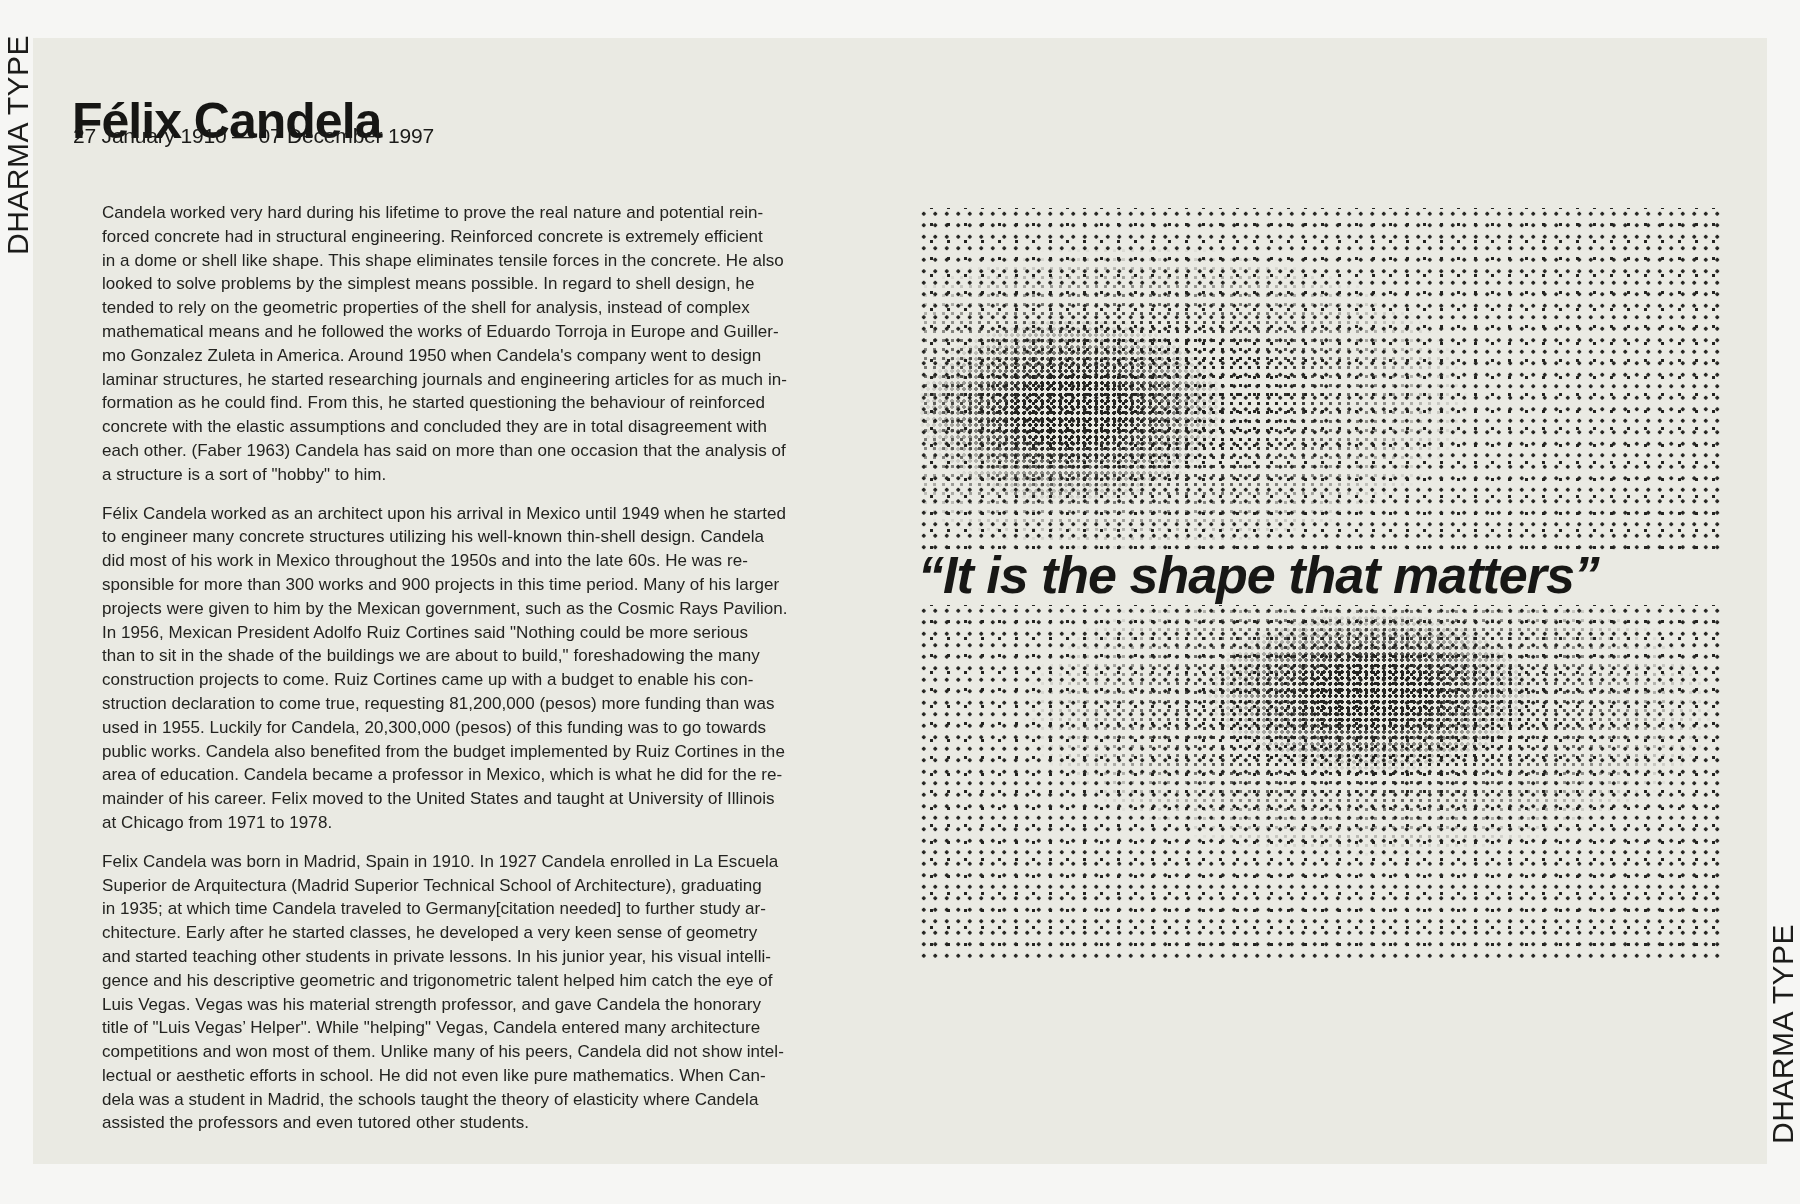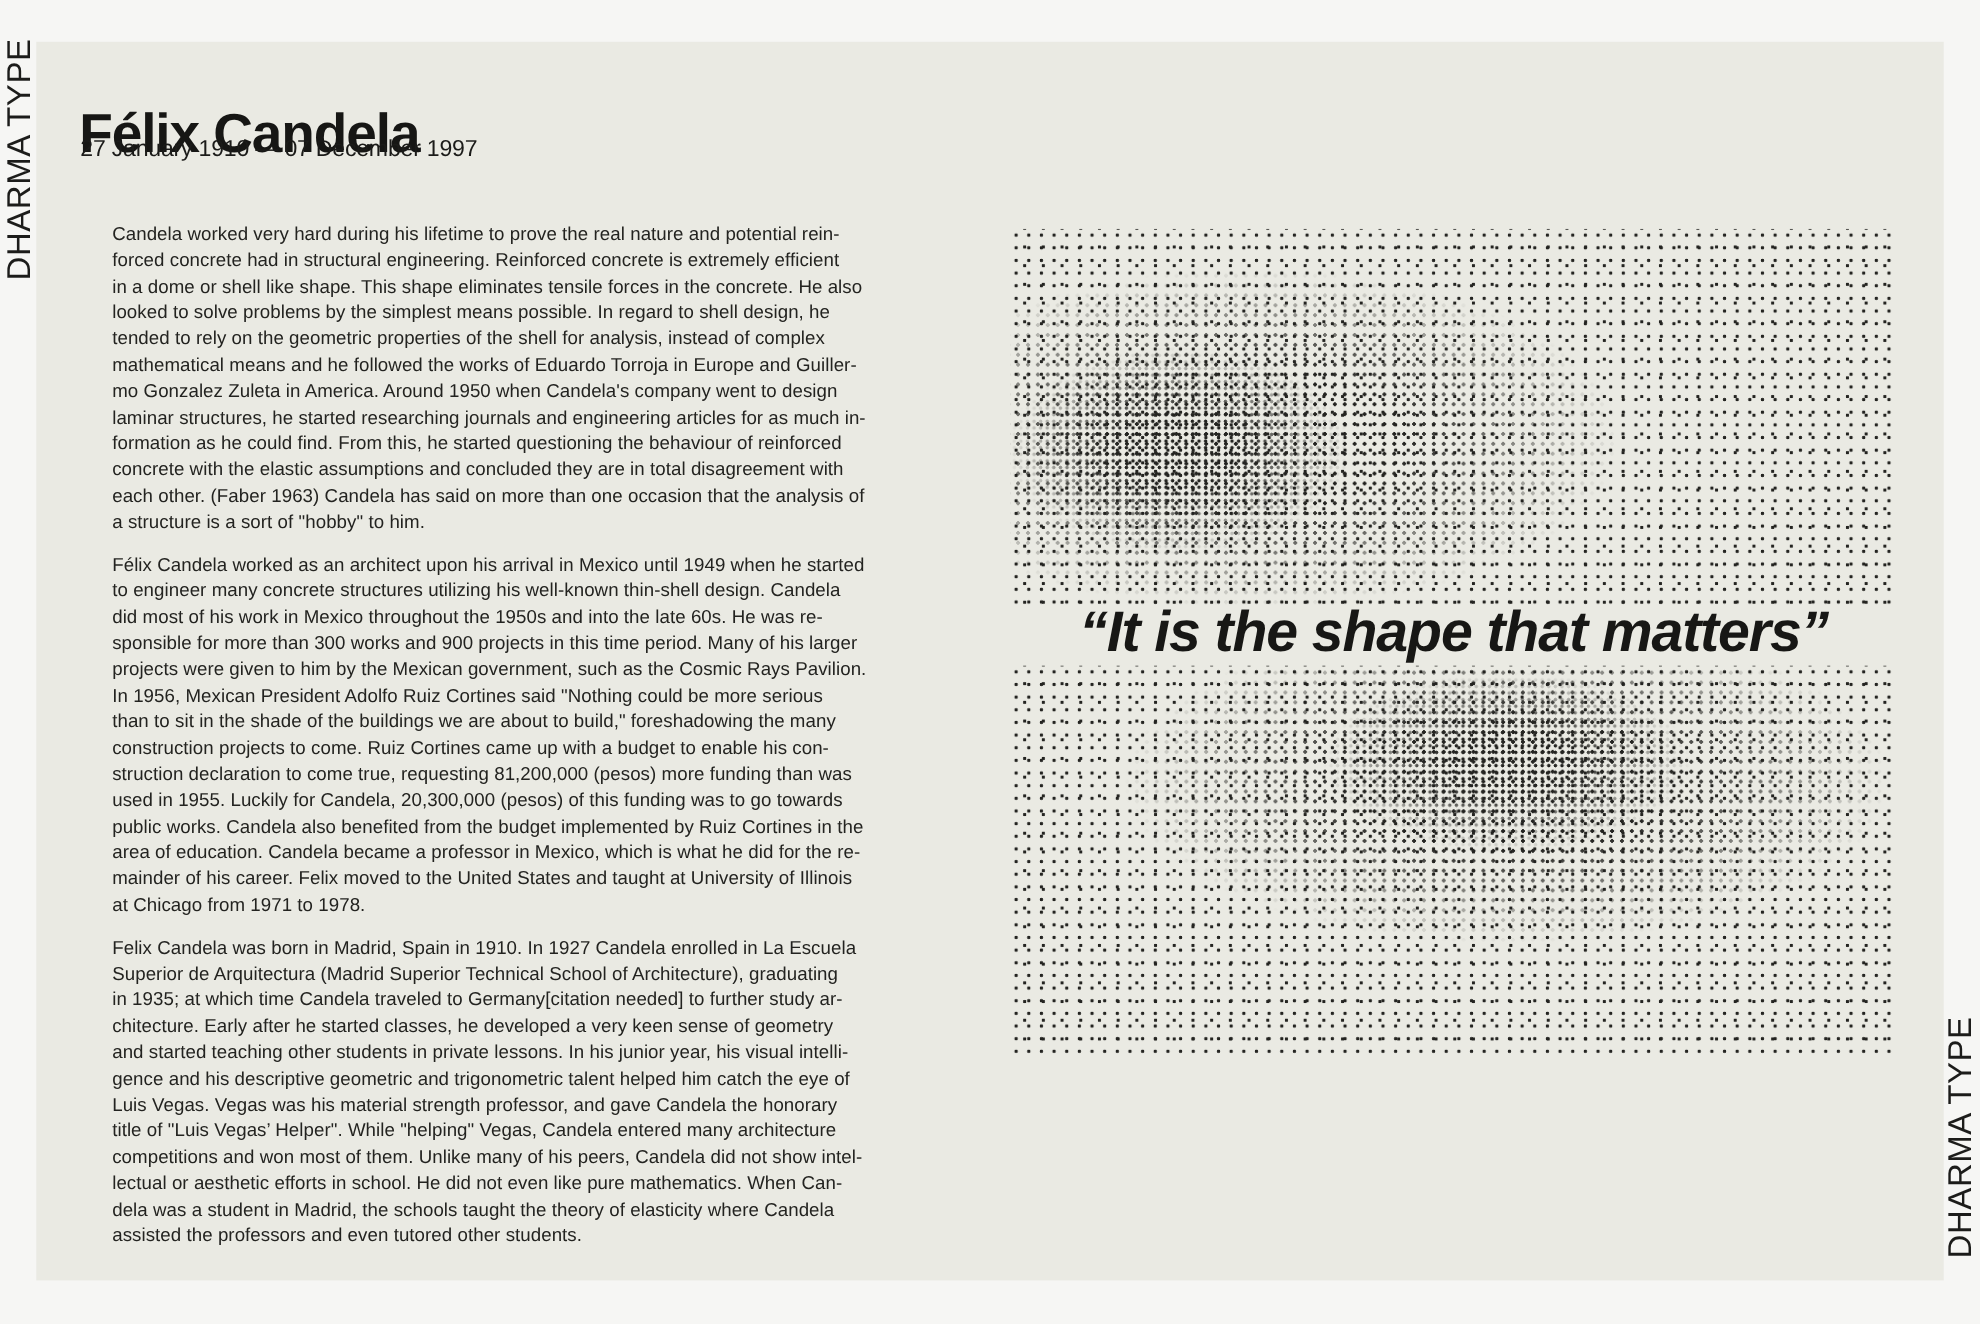--- a/index.html
+++ b/index.html
@@ -70,21 +70,21 @@
     -webkit-mask-image:radial-gradient(ellipse 60% 58% at 56% 30%,#000 30%,transparent 72%);
             mask-image:radial-gradient(ellipse 60% 58% at 56% 30%,#000 30%,transparent 72%);
   }
   .bottom .dots.core{
     -webkit-mask-image:radial-gradient(ellipse 32% 36% at 56% 25%,#000 22%,transparent 65%);
             mask-image:radial-gradient(ellipse 32% 36% at 56% 25%,#000 22%,transparent 65%);
   }
 
   .quote{
     position:absolute;left:918px;top:546px;width:807px;
-    text-align:center;white-space:nowrap;
+    white-space:nowrap;
     font-size:52px;line-height:1.15;font-weight:700;font-style:italic;
     letter-spacing:-1px;color:#171715;
   }
 </style>
 </head>
 <body>
 
 <div class="page">
 
   <div class="panel"></div>

